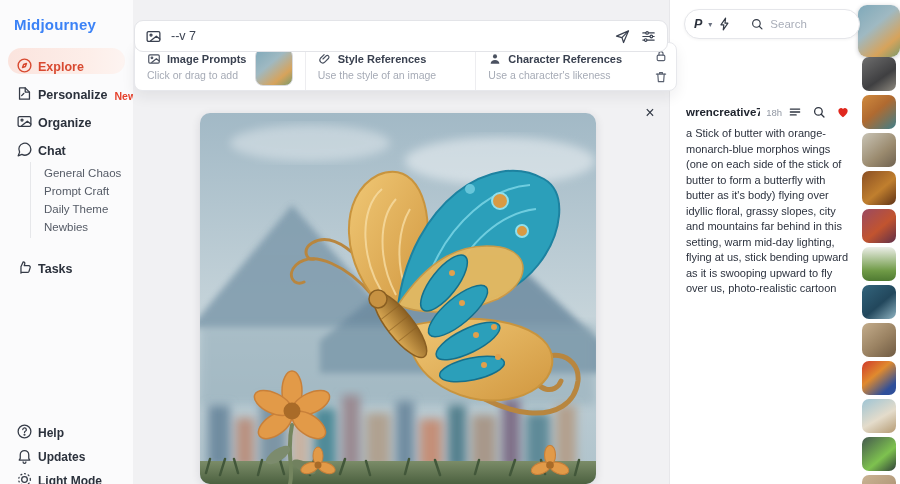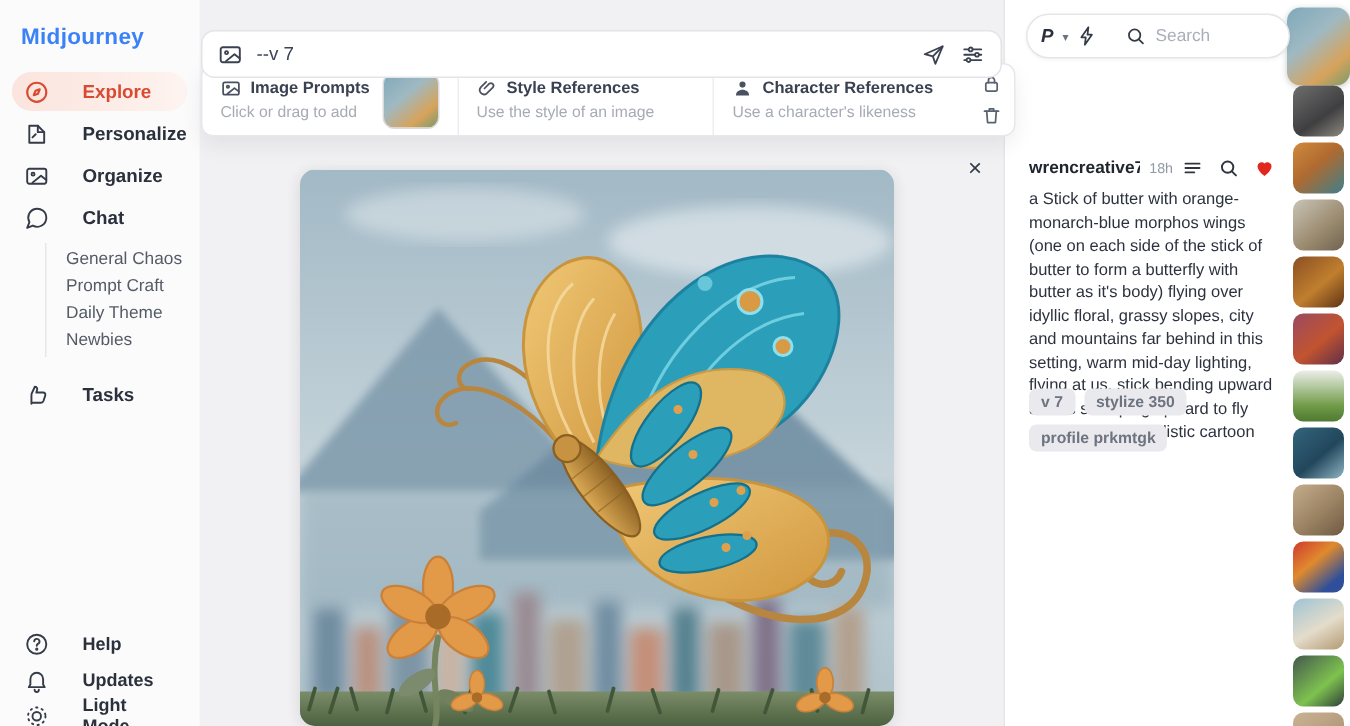--- a/index.html
+++ b/index.html
@@ -6,21 +6,21 @@
   html,body { background:#fff; }
   .app {
     position:relative; width:900px; height:484px; overflow:hidden;
     background:#fff; font-family:"Liberation Sans", sans-serif;
     color:#1f242e; -webkit-font-smoothing:antialiased;
   }
   
   .sidebar { position:absolute; left:0; top:0; width:133px; height:484px; background:#fbfbfc; }
   .brand { position:absolute; left:14px; top:16px; font-size:15px; font-weight:700; letter-spacing:.2px; color:#3b82f6; }
   .nav { position:absolute; left:0; top:46px; width:133px; }
-  .nav-item { display:flex; align-items:center; gap:22px; height:26px; margin:2px 8px; padding:0 8px; border-radius:14px; cursor:pointer; }
+  .nav-item { display:flex; align-items:flex-end; gap:5px; height:26px; margin:2px 8px; padding:0 8px; border-radius:14px; cursor:pointer; }
   .nav-item .nicon { display:flex; width:17px; height:17px; color:#353b47; flex:none; }
   .nav-item .nlabel { font-size:12.5px; font-weight:600; color:#2b313c; }
   .nav-item.active { background:linear-gradient(90deg,#fbe4de 0%,#fdeee9 70%,#fdf4f1 100%); }
   .nav-item.active .nlabel, .nav-item.active .nicon { color:#d84a31; }
   .badge { margin-left:auto; min-width:16px; height:16px; border-radius:8px; background:#f8ddd6; color:#d04a34;
            font-size:9.5px; font-weight:700; display:flex; align-items:center; justify-content:center; padding:0 4px; }
   .new-tag { font-size:10.5px; font-weight:700; color:#e5432e; margin-left:2px; }
   .subnav { margin:4px 0 0 30px; border-left:1px solid #e6e7ea; padding:2px 0; }
   .subnav-item { font-size:11.5px; color:#555b66; padding:3px 0 3px 13px; cursor:pointer; }
   .nav-gap { height:10px; }
@@ -424,25 +424,20 @@
       <span class="mh-ic heart">
         <svg viewBox="0 0 24 24" fill="currentColor">
             <path d="M12 21s-8-5.3-8-11a4.6 4.6 0 0 1 8-3.1A4.6 4.6 0 0 1 20 10c0 5.7-8 11-8 11z"></path>
           </svg>
       </span>
     </span>
   </div>
 
   <div class="prompt-text">a Stick of butter with orange-monarch-blue morphos wings (one on each side of the stick of butter to form a butterfly with butter as it's body) flying over idyllic floral, grassy slopes, city and mountains far behind in this setting, warm mid-day lighting, flying at us, stick bending upward as it is swooping upward to fly over us, photo-realistic cartoon</div>
 
-  <div class="tagrow">
-    <span class="tag">v 7</span>
-    <span class="tag">stylize 350</span>
-    <span class="tag">profile prkmtgk</span>
-  </div>
 
   <div class="rail">
     <div class="thumb selected" style="top: 5px; background: linear-gradient(140deg, rgb(127, 169, 186) 0%, rgb(159, 185, 194) 40%, rgb(215, 163, 91) 75%, rgb(123, 154, 108) 100%);" style2="background:linear-gradient(140deg,#7fa9ba 0%,#9fb9c2 40%,#d7a35b 75%,#7b9a6c 100%)"></div>
     <div class="thumb" style="top: 57px; background: linear-gradient(145deg, rgb(110, 110, 110), rgb(63, 63, 65) 60%, rgb(142, 138, 128));"></div>
     <div class="thumb" style="top: 95px; background: linear-gradient(140deg, rgb(208, 138, 62), rgb(176, 106, 48) 45%, rgb(63, 127, 138));"></div>
     <div class="thumb" style="top: 133px; background: linear-gradient(140deg, rgb(201, 196, 182), rgb(154, 138, 110) 60%, rgb(111, 98, 80));"></div>
     <div class="thumb" style="top: 171px; background: linear-gradient(140deg, rgb(138, 79, 36), rgb(192, 127, 46) 55%, rgb(95, 51, 23));"></div>
     <div class="thumb" style="top: 209px; background: linear-gradient(140deg, rgb(154, 74, 98), rgb(194, 84, 47) 55%, rgb(95, 47, 74));"></div>
     <div class="thumb" style="top: 247px; background: linear-gradient(rgb(236, 238, 232), rgb(111, 154, 70) 70%, rgb(79, 122, 50));"></div>
     <div class="thumb" style="top: 285px; background: linear-gradient(140deg, rgb(51, 100, 124), rgb(34, 71, 92) 55%, rgb(143, 180, 194));"></div>

